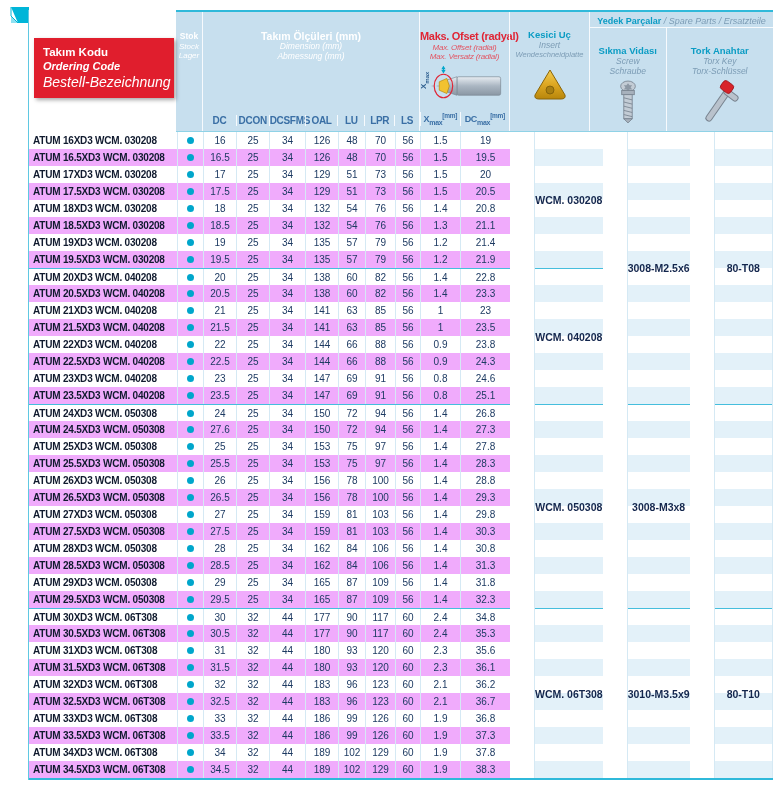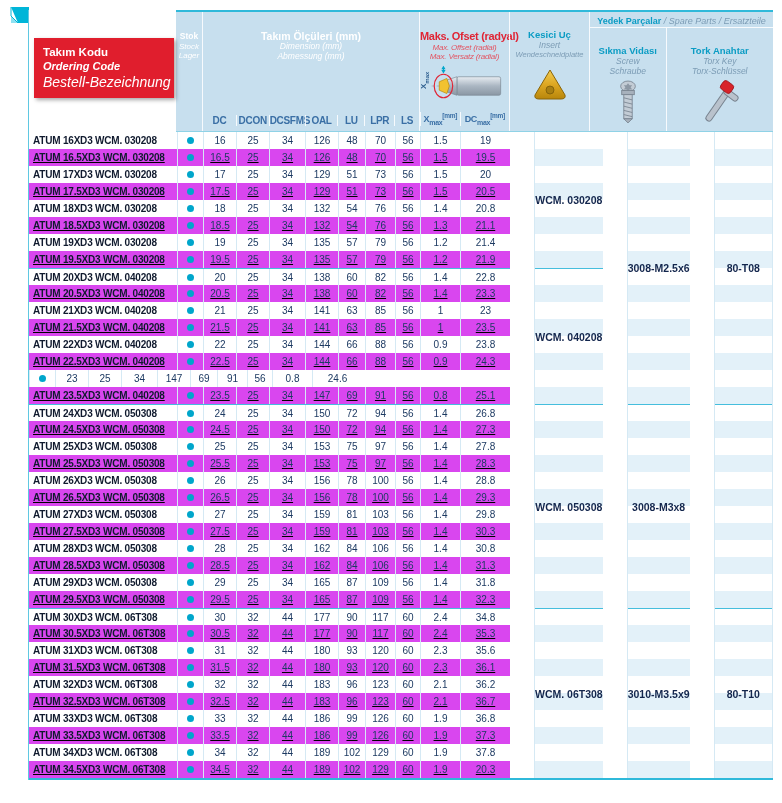--- a/index.html
+++ b/index.html
@@ -74,21 +74,21 @@
   .spare-title .sp-sub { color: #7c9cb5; font-style: italic; white-space: pre; }
   .spare-cols { display: flex; flex: 1; }
   .hd-screw { width: 76px; }
   .hd-torx { width: 108px; border-left: 1px solid rgba(255,255,255,.85); }
   .spare-pic { text-align: center; margin-top: 4px; }
 
   
   .cat-body { display: flex; border-bottom: 2px solid #2fb9da; gap: 24px; }
   .main-rows { width: 481px; }
   .row { display: flex; height: 17px; align-items: center; background: #fff; }
-  .row.alt { background: #d946ef; text-decoration: underline; }
+  .row.alt { background: #f0abfc; }
   .row.gs { border-top: 1px solid #45bedd; }
   .c { height: 100%; display: flex; align-items: center; justify-content: center; }
   .c.code { width: 148px; justify-content: flex-start; padding-left: 4px;
             font-size: 10px; font-weight: bold; color: #101a2e; letter-spacing: -0.2px;
             white-space: nowrap; }
   .c.stock { width: 26px; border-left: 1px solid #d5e9f4; }
   .dot { width: 7px; height: 7px; border-radius: 50%; background: #00a6cb; }
   .c.n { font-size: 10px; color: #1d3a62; border-left: 1px solid #d5e9f4; }
   .c.dc { width: 33px; } .c.dcon { width: 33px; } .c.dcsfms { width: 36px; }
   .c.oal { width: 33px; } .c.lu { width: 27px; } .c.lpr { width: 30px; }
@@ -467,20 +467,21 @@
             <div class="c n dcon">25</div>
             <div class="c n dcsfms">34</div>
             <div class="c n oal">144</div>
             <div class="c n lu">66</div>
             <div class="c n lpr">88</div>
             <div class="c n ls">56</div>
             <div class="c n xmax">0.9</div>
             <div class="c n dcmax">24.3</div>
           </div>
           <div class="row">
+            <div class="c code">ATUM 23XD3 WCM. 040208</div>
             <div class="c stock">
               <span class="dot"></span>
             </div>
             <div class="c n dc">23</div>
             <div class="c n dcon">25</div>
             <div class="c n dcsfms">34</div>
             <div class="c n oal">147</div>
             <div class="c n lu">69</div>
             <div class="c n lpr">91</div>
             <div class="c n ls">56</div>
@@ -515,21 +516,21 @@
             <div class="c n lpr">94</div>
             <div class="c n ls">56</div>
             <div class="c n xmax">1.4</div>
             <div class="c n dcmax">26.8</div>
           </div>
           <div class="row alt">
             <div class="c code">ATUM 24.5XD3 WCM. 050308</div>
             <div class="c stock">
               <span class="dot"></span>
             </div>
-            <div class="c n dc">24.5</div>
+            <div class="c n dc">27.6</div>
             <div class="c n dcon">25</div>
             <div class="c n dcsfms">34</div>
             <div class="c n oal">150</div>
             <div class="c n lu">72</div>
             <div class="c n lpr">94</div>
             <div class="c n ls">56</div>
             <div class="c n xmax">1.4</div>
             <div class="c n dcmax">27.3</div>
           </div>
           <div class="row">
@@ -823,21 +824,21 @@
               <span class="dot"></span>
             </div>
             <div class="c n dc">34.5</div>
             <div class="c n dcon">32</div>
             <div class="c n dcsfms">44</div>
             <div class="c n oal">189</div>
             <div class="c n lu">102</div>
             <div class="c n lpr">129</div>
             <div class="c n ls">60</div>
             <div class="c n xmax">1.9</div>
-            <div class="c n dcmax">20.3</div>
+            <div class="c n dcmax">38.3</div>
           </div>
         </div>
       <div class="gcol insert">
           <div class="gcell" style="height: 136px;">WCM. 030208</div>
           <div class="gcell gs" style="height: 136px; text-align: center;">WCM. 040208</div>
           <div class="gcell gs" style="height: 204px;">WCM. 050308</div>
           <div class="gcell gs" style="height: 170px;">WCM. 06T308</div>
         </div>
       <div class="gcol screw">
           <div class="gcell" style="height: 272px;">3008-M2.5x6</div>

